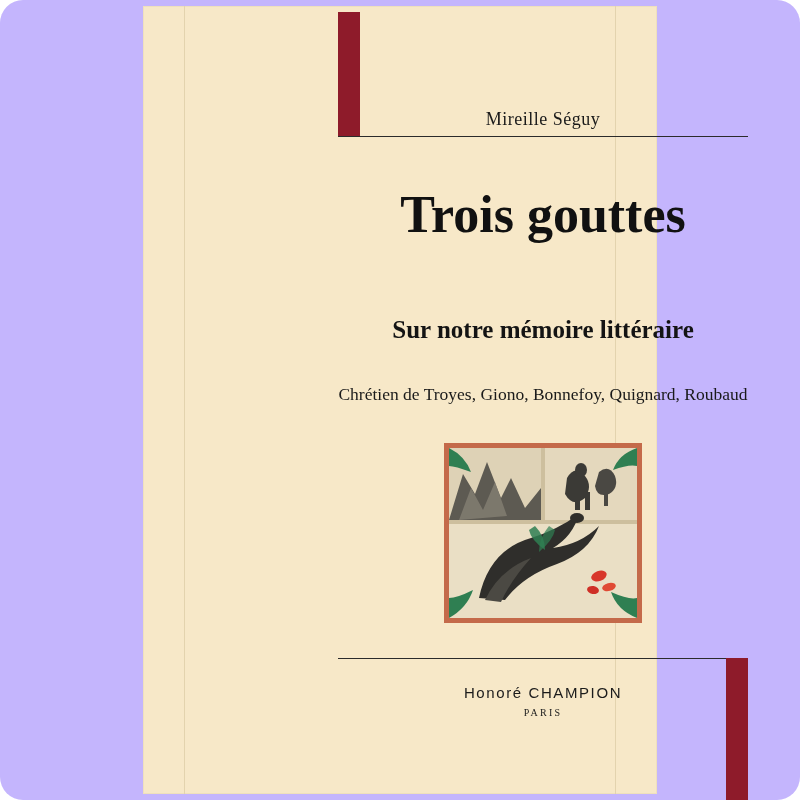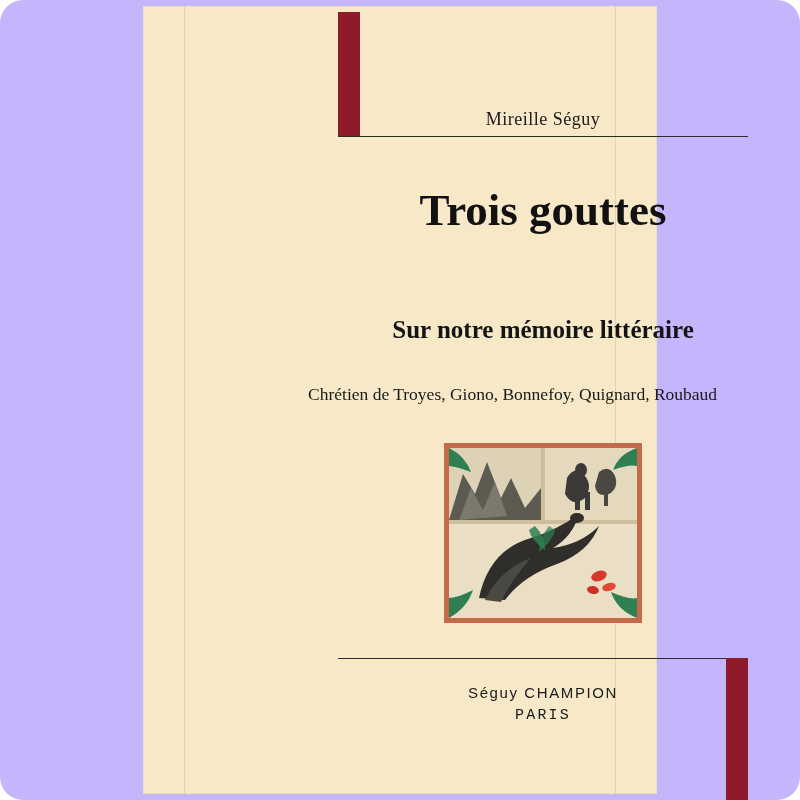--- a/index.html
+++ b/index.html
@@ -81,41 +81,41 @@
     font-size: 18px;
     letter-spacing: 0.5px;
     color: #1a1a1a;
   }
   .title {
     position: absolute;
     left: 165px;
     top: 176px;
     width: 470px;
     text-align: center;
-    font-size: 45px;
+    font-size: 52px;
     line-height: 1.28;
     font-weight: 700;
     color: #111111;
   }
   .subtitle {
     position: absolute;
     left: 175px;
     top: 310px;
     width: 450px;
     text-align: center;
     font-size: 25px;
     color: #141414;
     font-weight: bold;
   }
   .corpus {
     position: absolute;
     left: 165px;
     top: 378px;
     width: 470px;
-    text-align: left;
+    text-align: center;
     font-size: 17.5px;
     color: #1a1a1a;
   }
   
   .illustration {
     position: absolute;
     left: 301px;
     top: 437px;
     width: 198px;
     height: 180px;
@@ -137,24 +137,24 @@
     letter-spacing: 1.6px;
     color: #1b1b1b;
     font-family: "Liberation Sans", sans-serif;
   }
   .publisher-city {
     position: absolute;
     left: 195px;
     top: 701px;
     width: 410px;
     text-align: center;
-    font-size: 15px;
+    font-size: 10px;
     letter-spacing: 2.2px;
     color: #1b1b1b;
-    font-family: Liberation Mono, monospace;
+    font-family: Liberation Serif, serif;
   }
 </style>
 </head>
 <body>
 
 <div class="page">
 
   <div class="cover">
 
     <div class="cover-inner-border"></div>
@@ -205,17 +205,17 @@
         <path d="M0 170 q18 -10 24 -28 q-16 8 -24 8 Z" fill="#2f7f52"></path>
         <path d="M188 170 q-20 -8 -26 -26 q18 8 26 6 Z" fill="#2f7f52"></path>
         <path d="M86 78 q10 10 10 24 q-14 -10 -16 -20 Z" fill="#2f7f52" opacity="0.85"></path>
         <path d="M100 78 q-10 12 -10 26 q14 -12 16 -22 Z" fill="#2f7f52" opacity="0.7"></path>
       </svg>
     </div>
 
     <div class="rule rule-bottom"></div>
     <div class="bar bar-bottom"></div>
 
-    <div class="publisher">Séguy CHAMPION</div>
+    <div class="publisher">Honoré CHAMPION</div>
     <div class="publisher-city">PARIS</div>
 
   </div>
 </div>
 
 </body></html>

